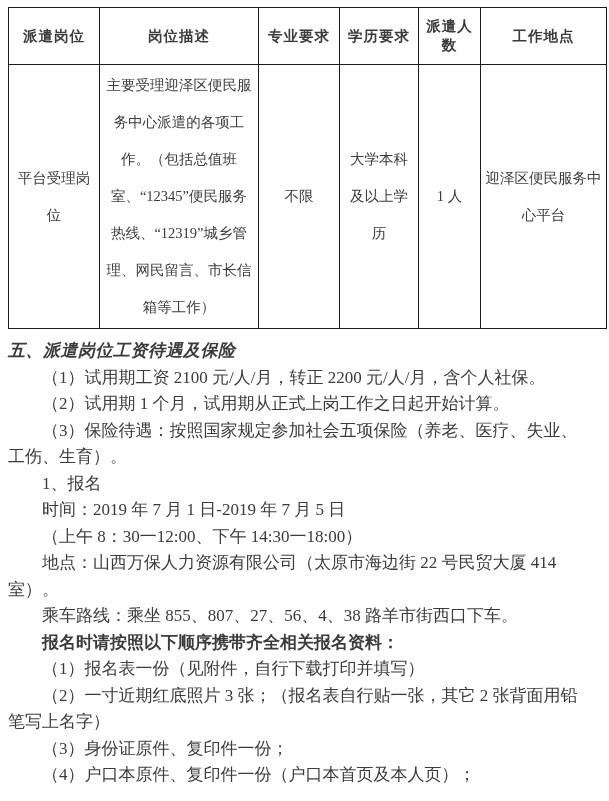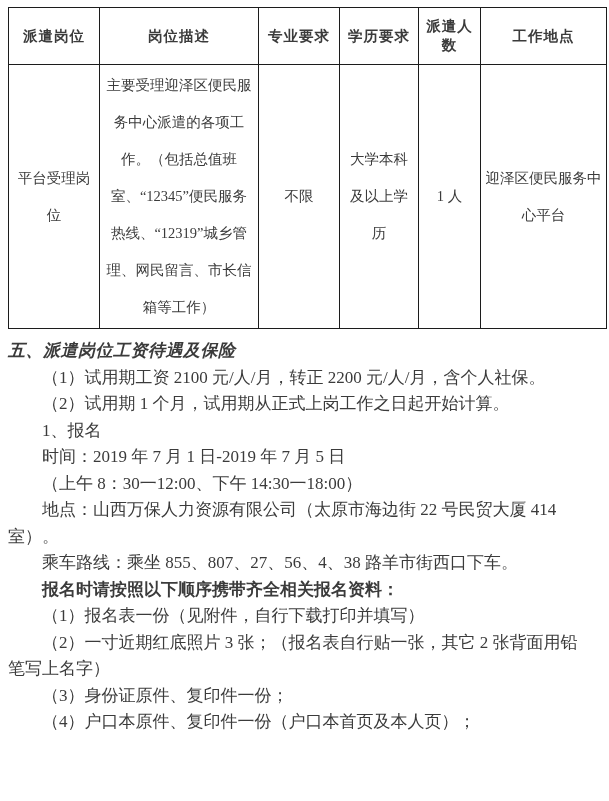--- a/index.html
+++ b/index.html
@@ -99,20 +99,21 @@
         <td>1 人</td>
         <td>迎泽区便民服务中心平台</td>
       </tr>
     </tbody>
   </table>
 
   <div class="body-text">
     <p class="heading">五、派遣岗位工资待遇及保险</p>
     <p>（1）试用期工资 2100 元/人/月，转正 2200 元/人/月，含个人社保。</p>
     <p>（2）试用期 1 个月，试用期从正式上岗工作之日起开始计算。</p>
+    <p>（3）保险待遇：按照国家规定参加社会五项保险（养老、医疗、失业、工伤、生育）。</p>
     <p>1、报名</p>
     <p>时间：2019 年 7 月 1 日-2019 年 7 月 5 日</p>
     <p>（上午 8：30一12:00、下午 14:30一18:00）</p>
     <p>地点：山西万保人力资源有限公司（太原市海边街 22 号民贸大厦 414 室）。</p>
     <p>乘车路线：乘坐 855、807、27、56、4、38 路羊市街西口下车。</p>
     <p class="bold">报名时请按照以下顺序携带齐全相关报名资料：</p>
     <p>（1）报名表一份（见附件，自行下载打印并填写）</p>
     <p>（2）一寸近期红底照片 3 张；（报名表自行贴一张，其它 2 张背面用铅笔写上名字）</p>
     <p>（3）身份证原件、复印件一份；</p>
     <p>（4）户口本原件、复印件一份（户口本首页及本人页）；</p>

